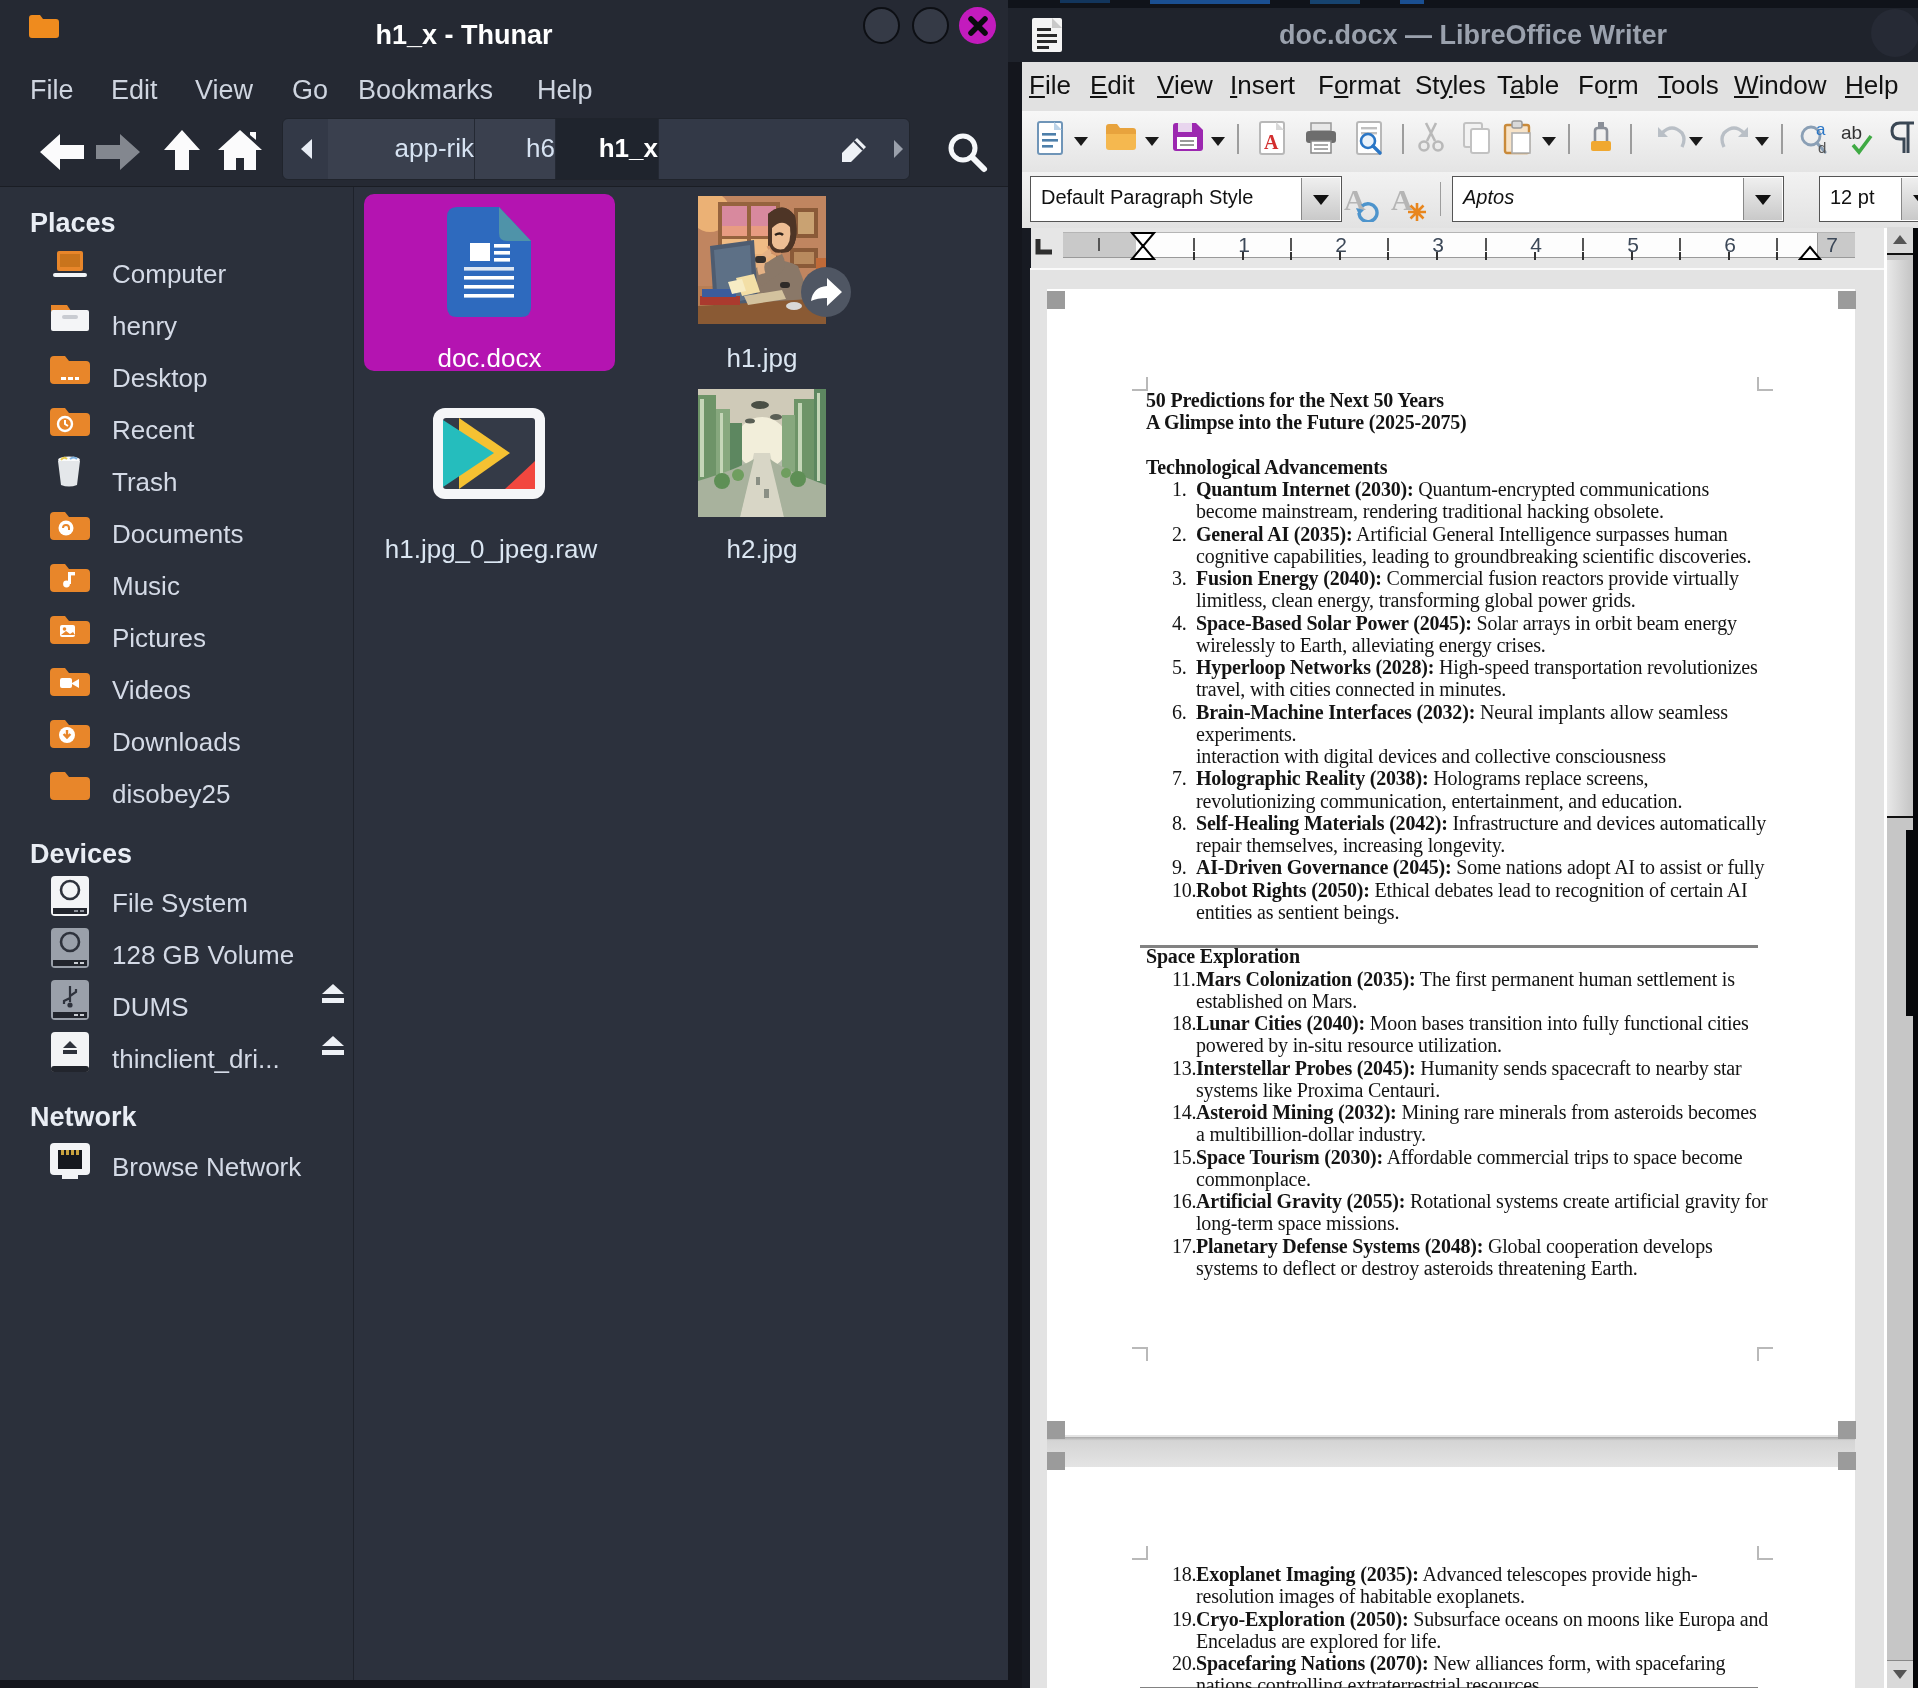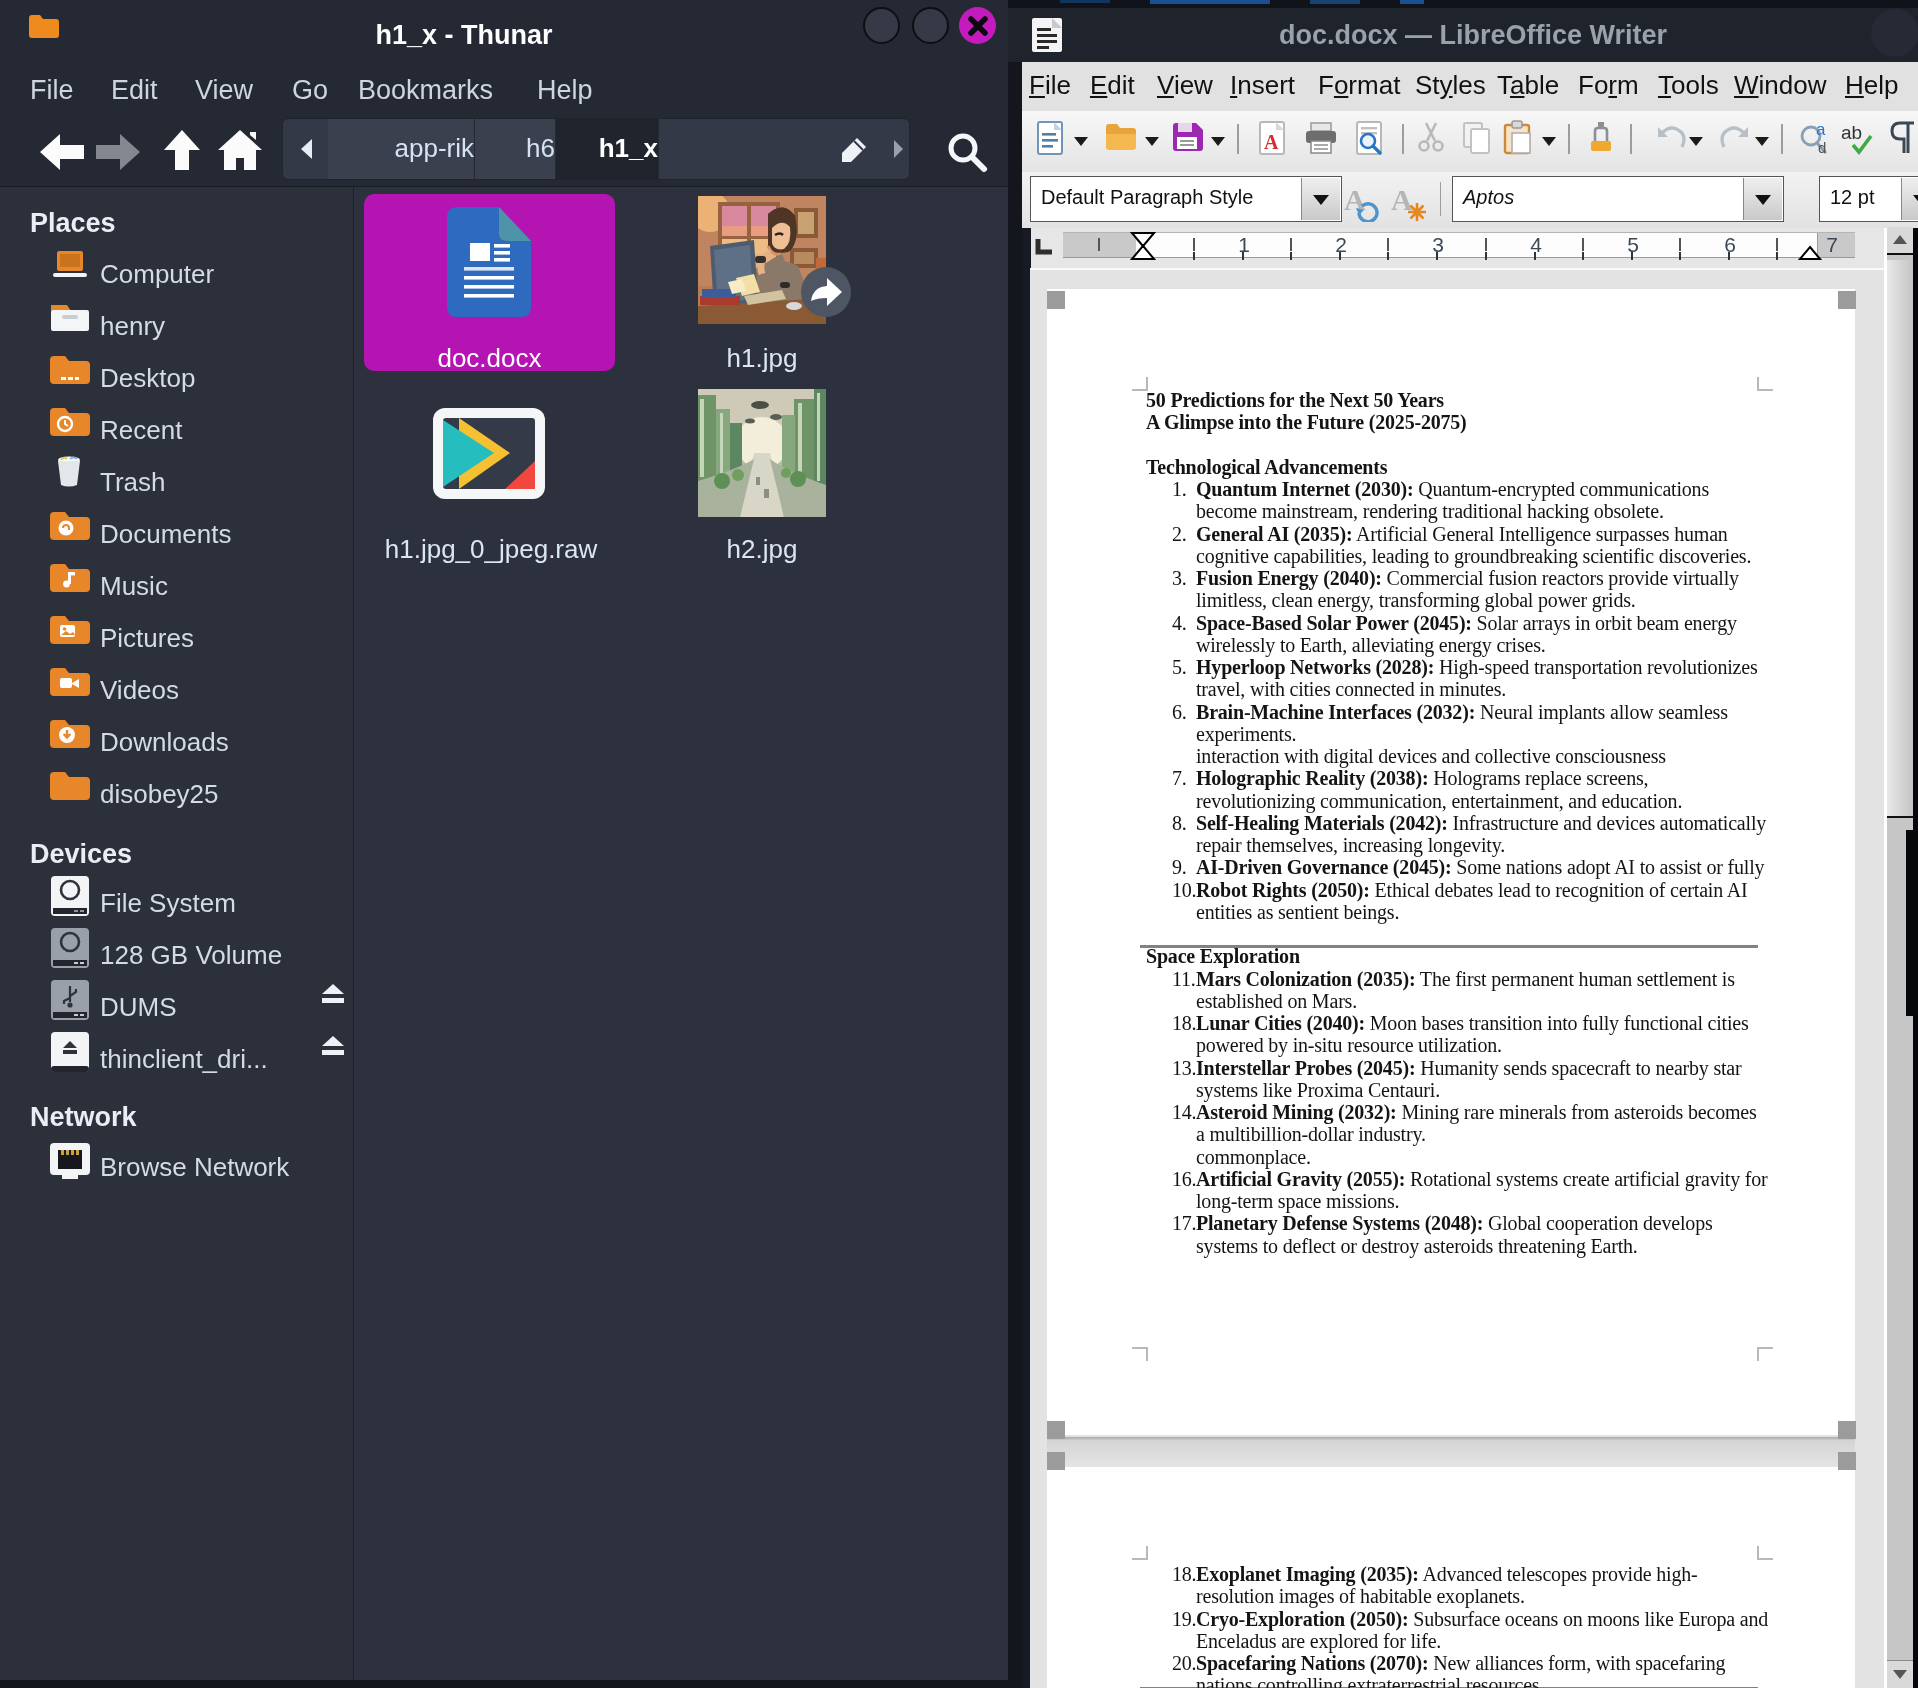--- a/index.html
+++ b/index.html
@@ -16,21 +16,21 @@
 #t-menu span{position:absolute;top:19px}
 #t-tool{position:absolute;left:0;top:104px;width:100%;height:82px;background:#252933;
  border-bottom:1px solid #1a1d24}
 #pathbar{position:absolute;left:282px;top:14px;width:626px;height:60px;background:#333947;
  border:1px solid #20242c;border-radius:6px;overflow:hidden}
 .pbtn{position:absolute;top:0;height:60px;color:#d7e3f2;font-size:26px;text-align:right;
  line-height:58px;background:#3a404e;border-right:1px solid #242933}
 #sidebar{position:absolute;left:0;top:187px;width:353px;height:1493px;background:#2b303b;
  border-right:1px solid #1e222b;color:#d4dae6;font-size:26px}
 .shead{position:absolute;left:30px;font-weight:bold;font-size:27px;color:#e9edf4}
-.srow{position:absolute;left:100px;white-space:nowrap}
+.srow{position:absolute;left:112px;white-space:nowrap}
 .sic{position:absolute;left:48px}
 #files{position:absolute;left:354px;top:187px;width:654px;height:1493px;background:#2c313d}
 .flabel{position:absolute;color:#dbe6f2;font-size:26px;text-align:center;white-space:nowrap}
 
 
 #lo{position:absolute;left:1008px;top:8px;width:910px;height:1680px;background:#14161d}
 #lo-title{position:absolute;left:0;top:0;width:100%;height:54px;background:#1f232c}
 #lo-title .tt{position:absolute;left:10px;top:12px;width:100%;text-align:center;color:#9aa1ad;
  font-weight:bold;font-size:27px}
 #lo-menu{position:absolute;left:14px;top:54px;right:0;height:49px;background:#e1e1e1;
@@ -613,20 +613,21 @@
         <div class="ln">&nbsp;</div>
         <div class="ln"><b>Space Exploration</b></div>
         <div class="ln li"><span class="n">11.</span><b>Mars Colonization (2035):</b> The first permanent human settlement is</div>
         <div class="ln li">established on Mars.</div>
         <div class="ln li"><span class="n">18.</span><b>Lunar Cities (2040):</b> Moon bases transition into fully functional cities</div>
         <div class="ln li">powered by in-situ resource utilization.</div>
         <div class="ln li"><span class="n">13.</span><b>Interstellar Probes (2045):</b> Humanity sends spacecraft to nearby star</div>
         <div class="ln li">systems like Proxima Centauri.</div>
         <div class="ln li"><span class="n">14.</span><b>Asteroid Mining (2032):</b> Mining rare minerals from asteroids becomes</div>
         <div class="ln li">a multibillion-dollar industry.</div>
+        <div class="ln li"><span class="n">15.</span><b>Space Tourism (2030):</b> Affordable commercial trips to space become</div>
         <div class="ln li">commonplace.</div>
         <div class="ln li"><span class="n">16.</span><b>Artificial Gravity (2055):</b> Rotational systems create artificial gravity for</div>
         <div class="ln li">long-term space missions.</div>
         <div class="ln li"><span class="n">17.</span><b>Planetary Defense Systems (2048):</b> Global cooperation develops</div>
         <div class="ln li">systems to deflect or destroy asteroids threatening Earth.</div>
       </div>
   <div class="doctext" style="top:1295px">
         <div class="ln li"><span class="n">18.</span><b>Exoplanet Imaging (2035):</b> Advanced telescopes provide high-</div>
         <div class="ln li">resolution images of habitable exoplanets.</div>
         <div class="ln li"><span class="n">19.</span><b>Cryo-Exploration (2050):</b> Subsurface oceans on moons like Europa and</div>

